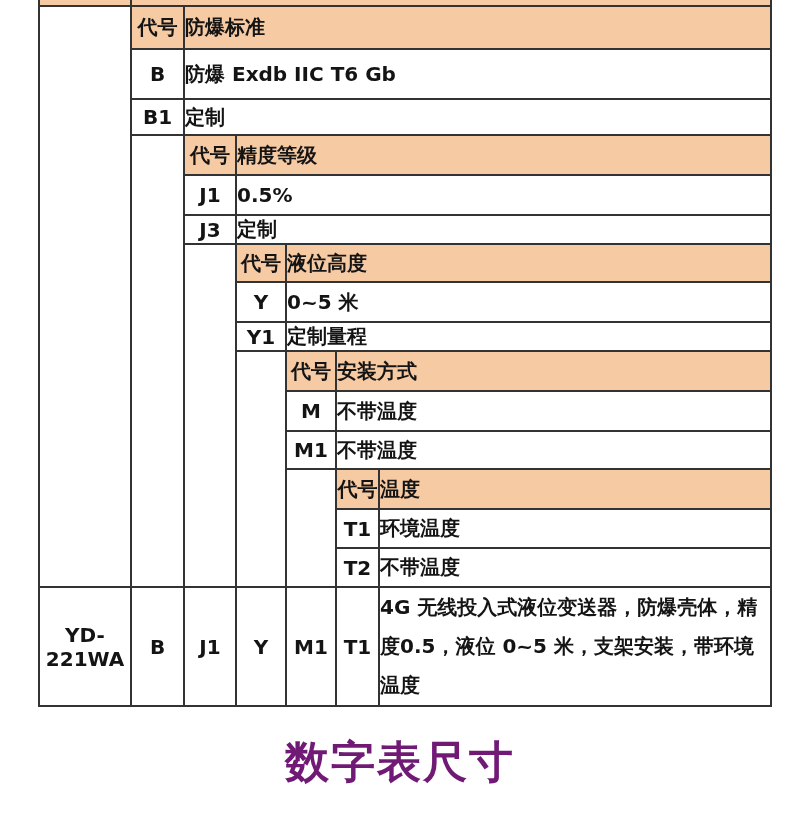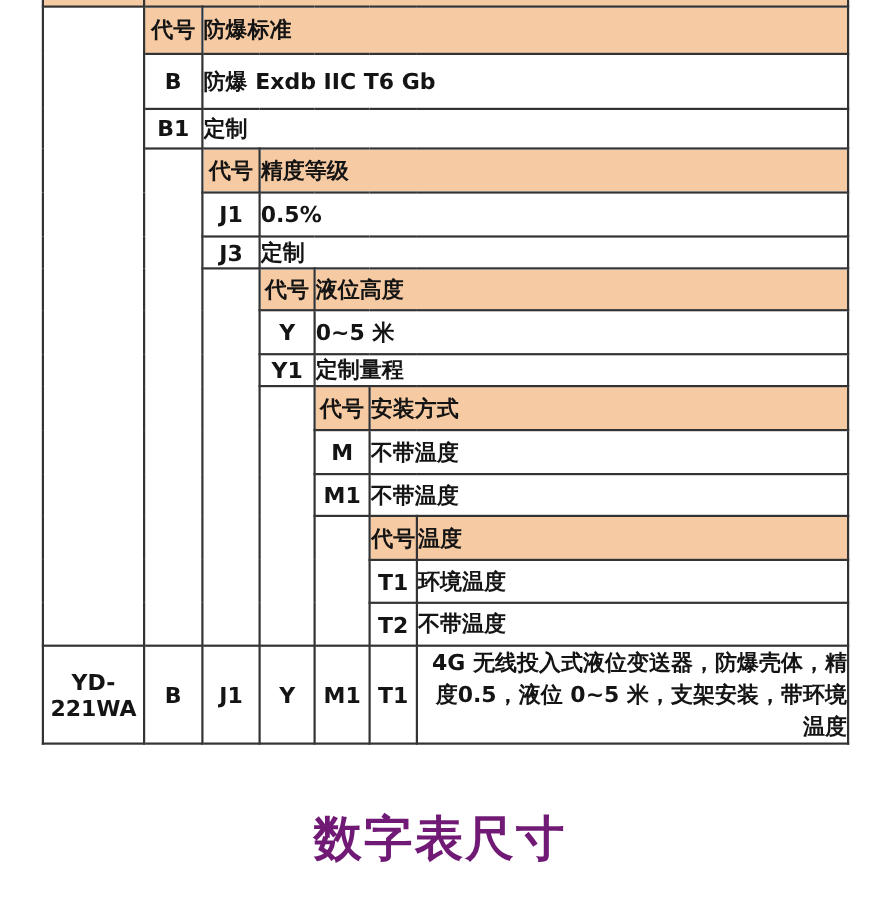--- a/index.html
+++ b/index.html
@@ -38,23 +38,23 @@
   td.label-cell { padding-left: 22px; text-align: left; }
   td.empty-cell { background: #ffffff; }
   td.model-cell {
     color: #d01a1a;
     text-align: center;
     font-size: 18px;
     letter-spacing: 0px;
   }
   td.desc-cell {
     font-size: 19px;
-    line-height: 29px;
+    line-height: 39px;
     padding: 2px 3px 2px 3px;
-    text-align: right;
+    text-align: left;
   }
   .page-title {
     position: absolute;
     left: 0;
     top: 733px;
     width: 100%;
     text-align: center;
     font-size: 44px;
     font-weight: bold;
     color: #701a75;

